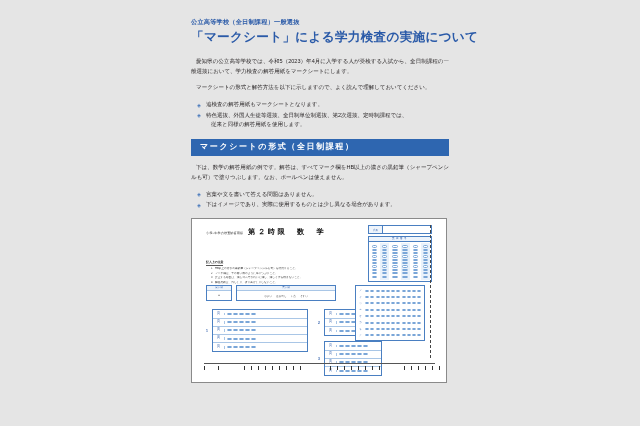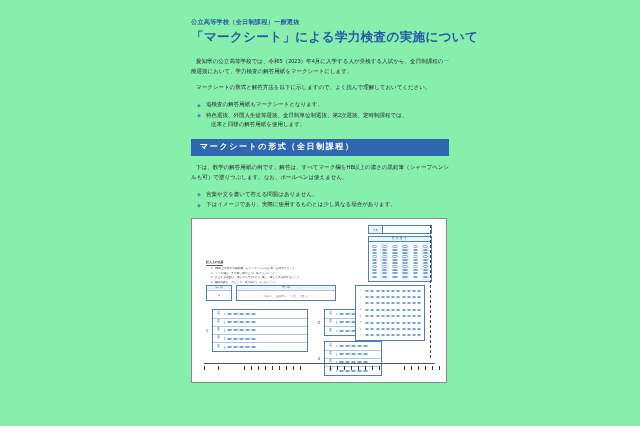--- a/index.html
+++ b/index.html
@@ -10,21 +10,21 @@
     width: 640px;
     height: 426px;
     background: #ffffff;
     font-family: "Liberation Sans", sans-serif;
     overflow: hidden;
   }
   .page {
     position: relative;
     width: 640px;
     height: 426px;
-    background: #86efac;
+    background: #e5e5e5;
   }
   .content {
     position: absolute;
     left: 191px;
     top: 18px;
     width: 258px;
   }
   .doc-subtitle {
     font-size: 6.2px;
     color: #2a5aa8;
@@ -394,20 +394,24 @@
       </li>
       <li>
         <span class="dia">◈</span>
         <span>下はイメージであり、実際に使用するものとは少し異なる場合があります。</span>
       </li>
     </ul>
 
     <div class="sheet-wrap">
       <div class="sheet-inner">
 
+        <div class="sh-head">
+          <span class="sh-formno">令和○年学力検査解答用紙</span>
+          <span class="sh-subject">第２時限　数　学</span>
+        </div>
 
         <div class="sh-note">
           <div class="sh-note-title">記入上の注意</div>
           <ol>
             <li>
               <span class="num">1</span>
               <span>HB以上の濃さの黒鉛筆（シャープペンシルも可）を使用すること。</span>
             </li>
             <li>
               <span class="num">2</span>

